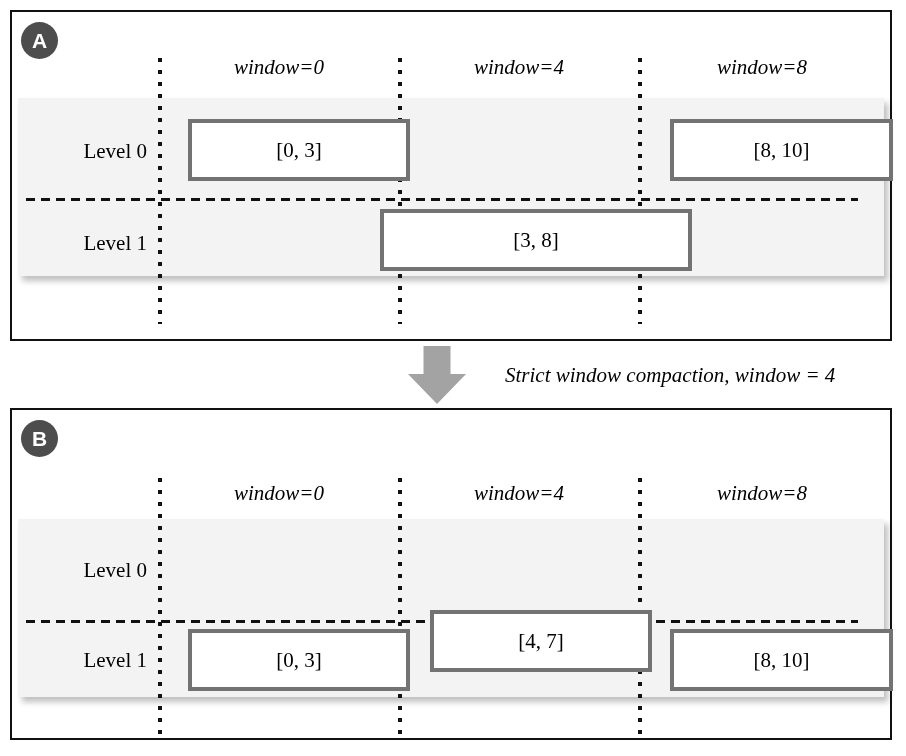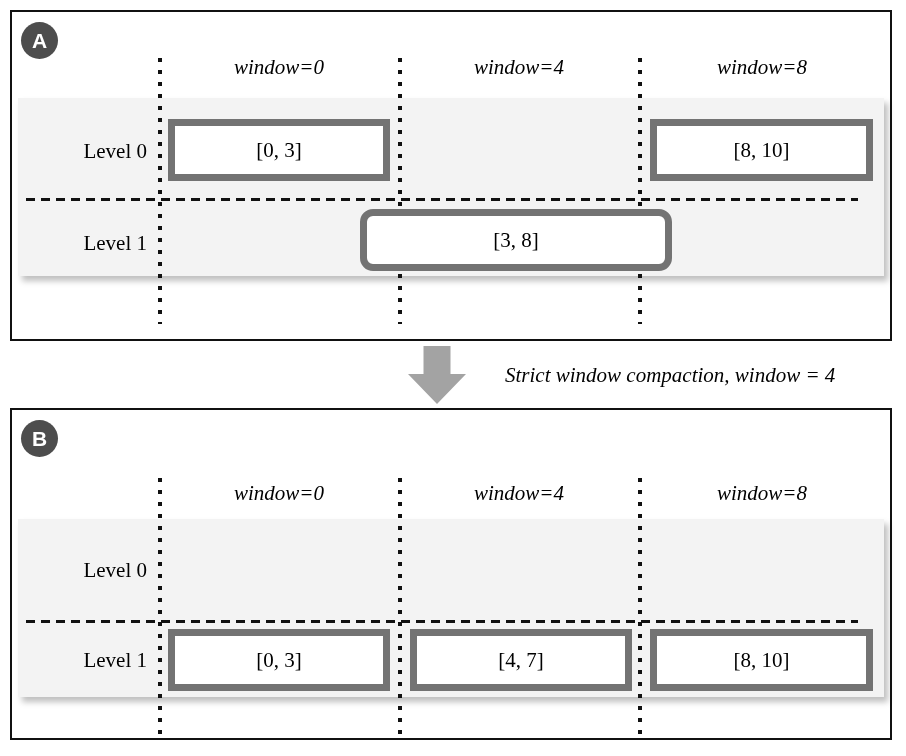--- a/index.html
+++ b/index.html
@@ -74,25 +74,26 @@
     text-align: right;
     font-size: 21px;
     z-index: 2;
     white-space: nowrap;
   }
   .ibox {
     position: absolute;
     height: 62px;
     box-sizing: border-box;
     background: #ffffff;
-    border: 7px solid #737373;
+    border: 4px solid #737373;
     display: flex; align-items: center; justify-content: center;
     font-size: 21px;
     z-index: 3;
     white-space: nowrap;
+    margin-left: 20px;
   }
   #transition-arrow {
     position: absolute;
     left: 408px; top: 346px;
     width: 58px; height: 58px;
     z-index: 1;
   }
   #transition-caption {
     position: absolute;
     left: 505px; top: 361px;
@@ -121,21 +122,21 @@
 
   <div class="band" style="top:98px; height:178px;"></div>
 
   <div class="hdash" style="top:198px;"></div>
 
   <div class="rowlabel" style="top:138px;">Level 0</div>
   <div class="rowlabel" style="top:230px;">Level 1</div>
 
   <div class="ibox" style="left:168px; top:119px; width:222px;">[0, 3]</div>
   <div class="ibox" style="left:650px; top:119px; width:223px;">[8, 10]</div>
-  <div class="ibox" style="left:360px; top:209px; width:312px;border-radius:13px;">[3, 8]</div>
+  <div class="ibox" style="left:360px; top:209px; width:312px;">[3, 8]</div>
 
   <svg id="transition-arrow" viewBox="0 0 58 58">
     <polygon points="15.5,0 42.5,0 42.5,28 58,28 29,58 0,28 15.5,28" fill="#a3a3a3"></polygon>
   </svg>
   <div id="transition-caption">Strict window compaction, window = 4</div>
 
   <div class="panel" id="panel-b"></div>
 
   <div class="badge" style="left:21px; top:420px;">B</div>
 
@@ -148,16 +149,16 @@
   <div class="vdots" style="left:638px; top:478px; height:260px;"></div>
 
   <div class="band" style="top:519px; height:178px;"></div>
 
   <div class="hdash" style="top:620px;"></div>
 
   <div class="rowlabel" style="top:557px;">Level 0</div>
   <div class="rowlabel" style="top:647px;">Level 1</div>
 
   <div class="ibox" style="left:168px; top:629px; width:222px;">[0, 3]</div>
-  <div class="ibox" style="left:410px; top:629px; width:222px;">[4, 7]</div>
+  <div class="ibox" style="left:410px; top:610px; width:222px;">[4, 7]</div>
   <div class="ibox" style="left:650px; top:629px; width:223px;">[8, 10]</div>
 
 </div>
 
 </body></html>

